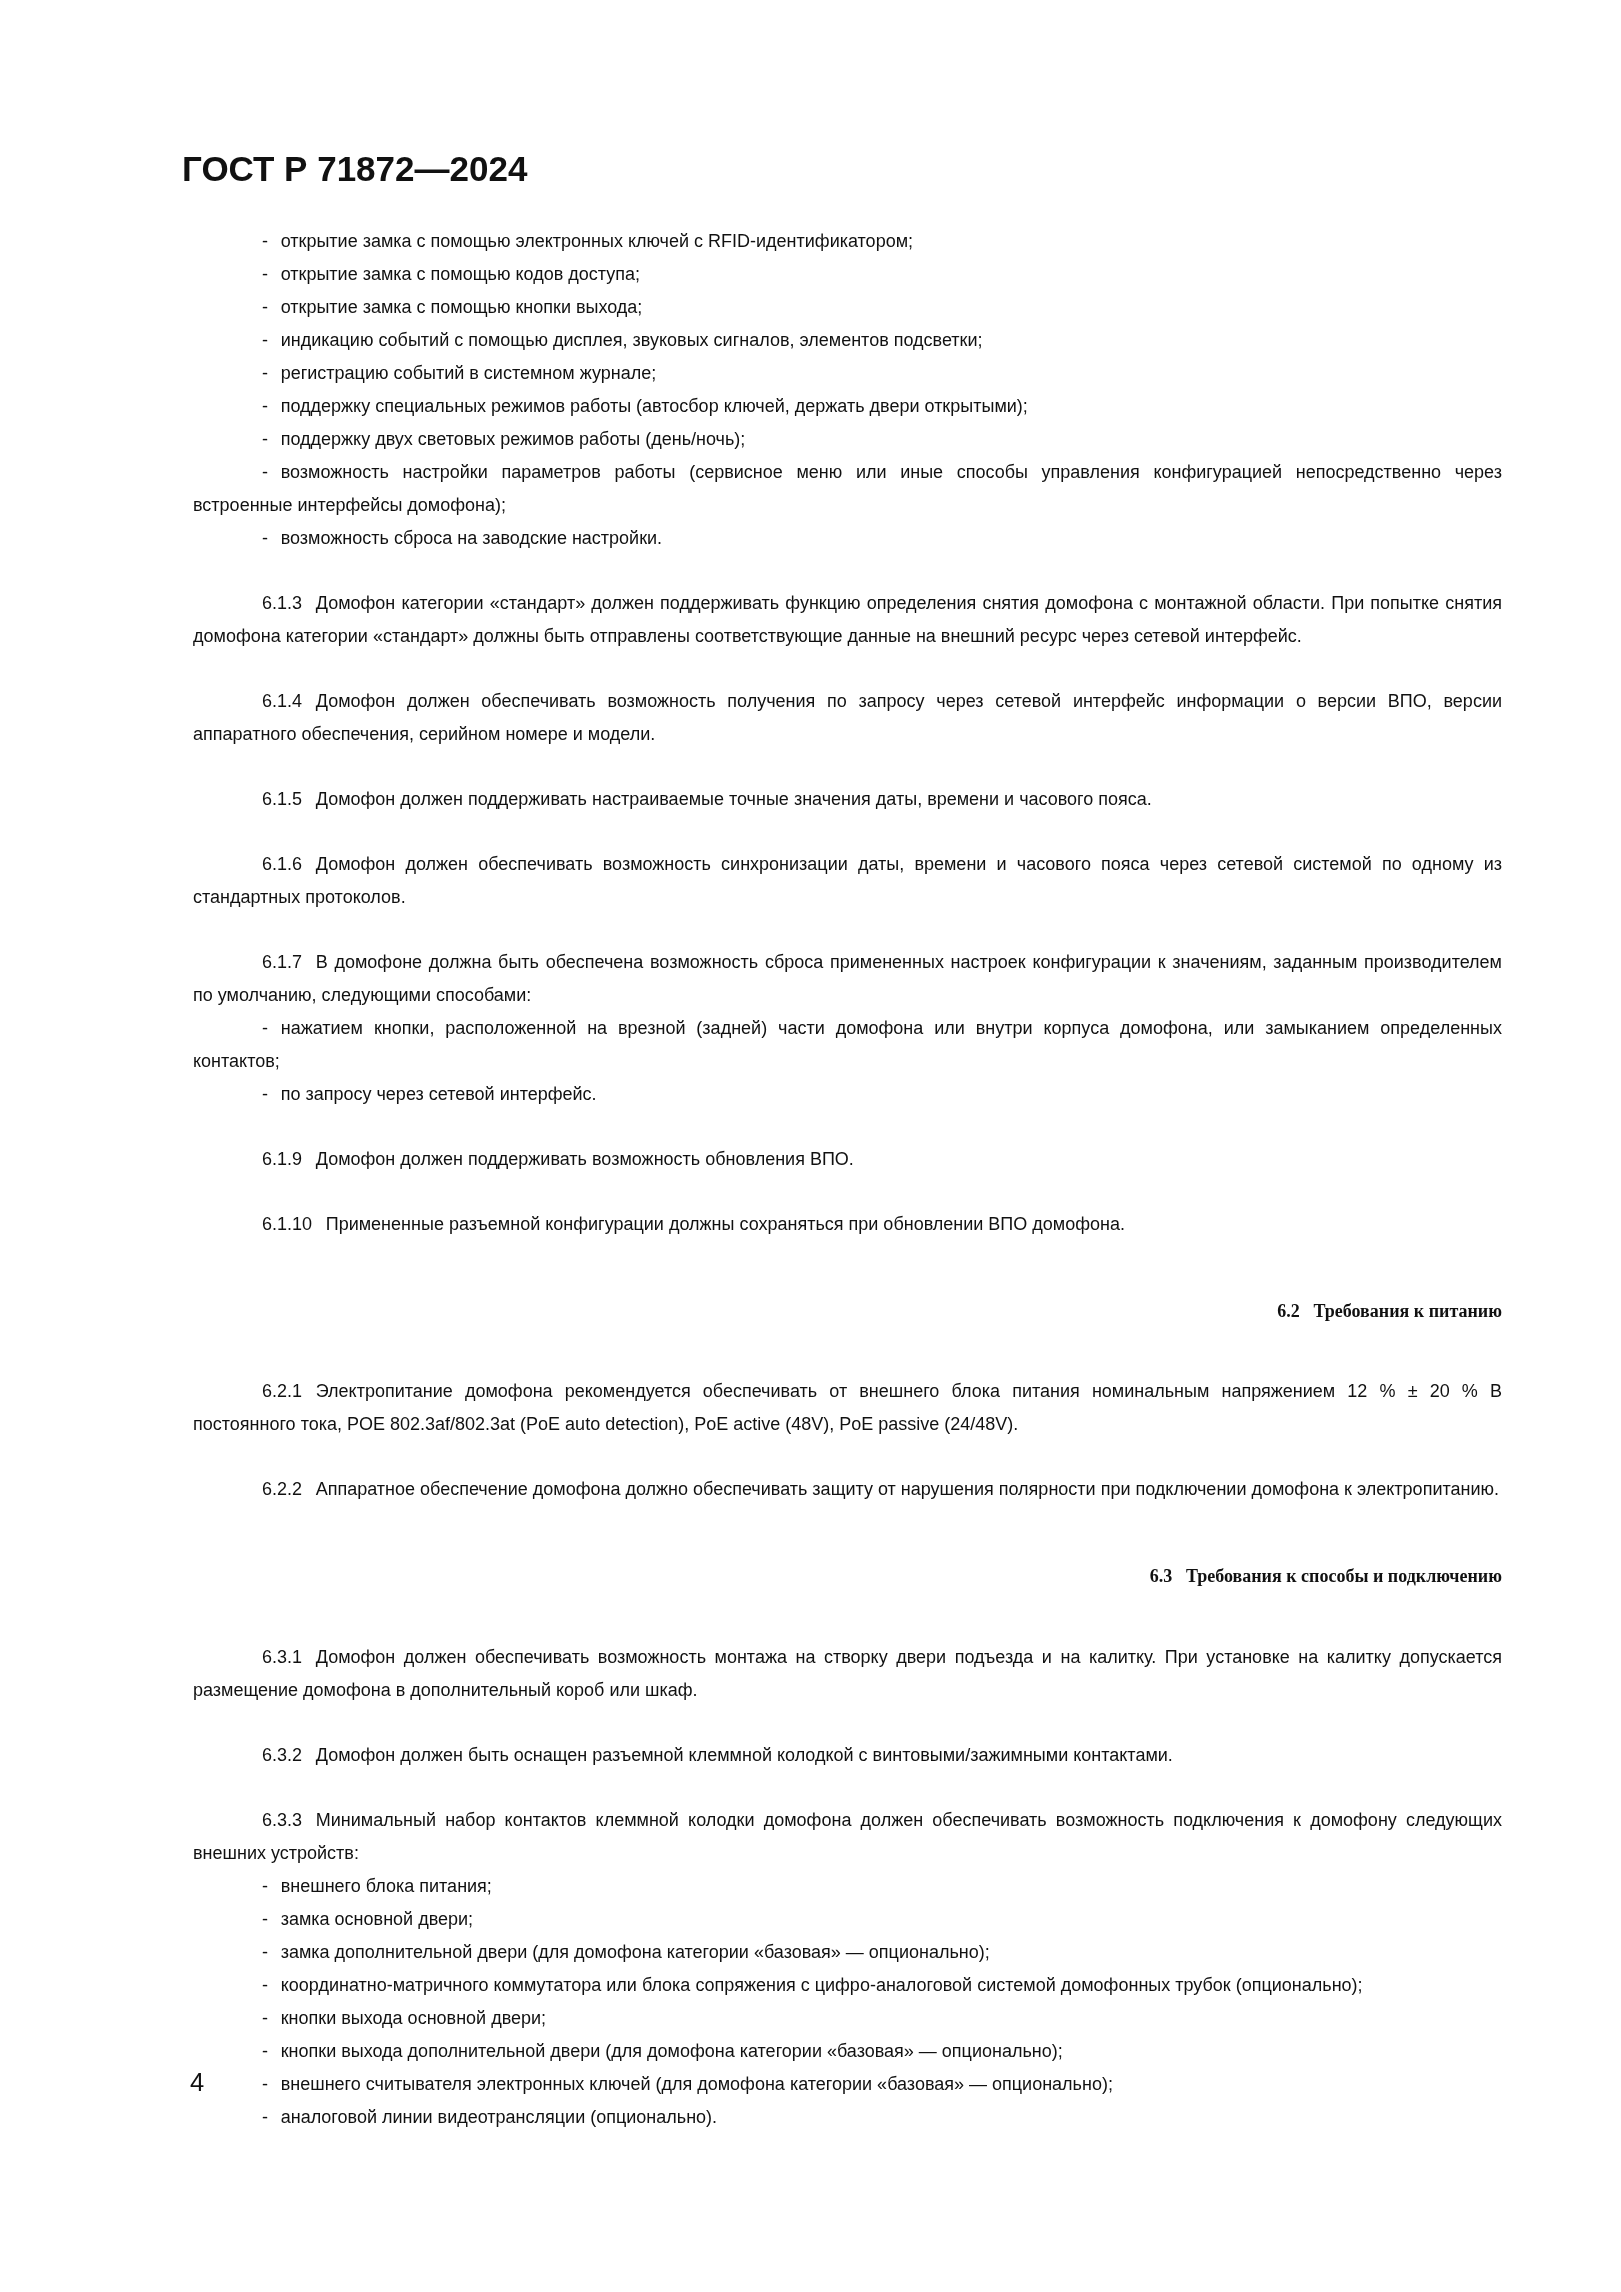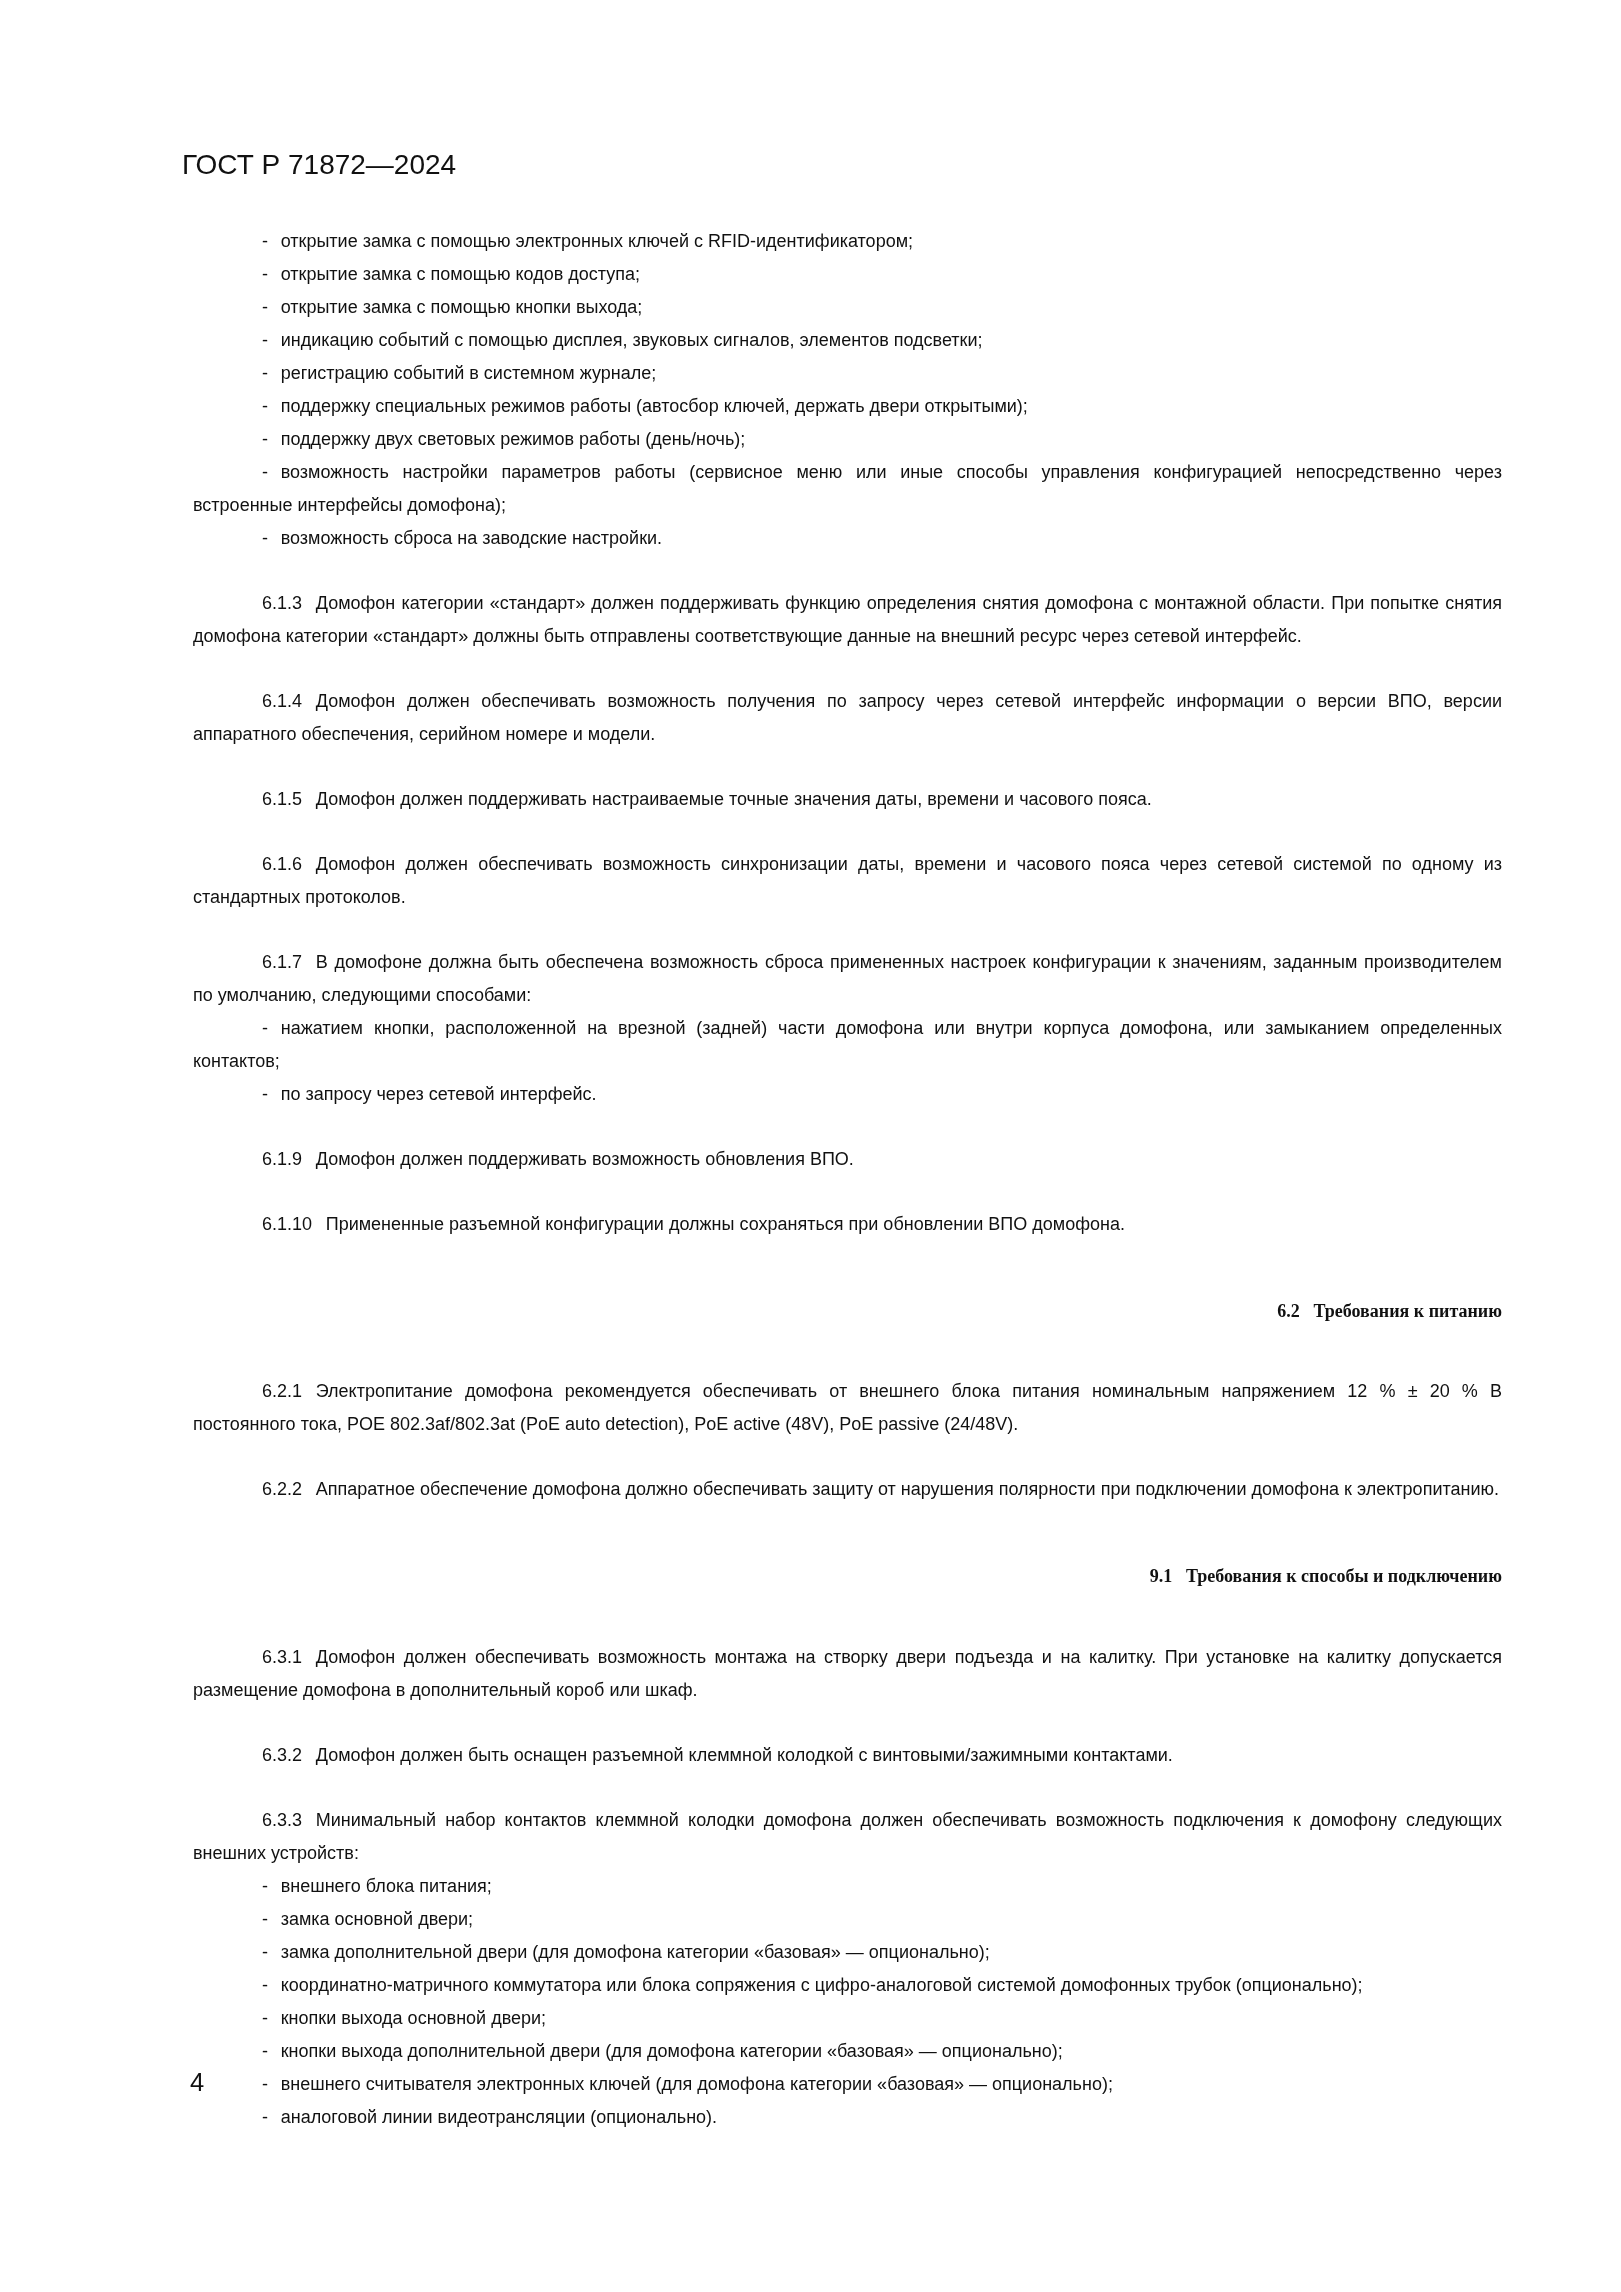--- a/index.html
+++ b/index.html
@@ -13,22 +13,22 @@
     height: 2293px;
     background: #ffffff;
     color: #111111;
     font-family: "Liberation Sans", sans-serif;
     overflow: hidden;
   }
   .doc-header {
     position: absolute;
     left: 182px;
     top: 149px;
-    font-size: 28px;
-    font-weight: 400;
+    font-size: 35px;
+    font-weight: 700;
     white-space: nowrap;
   }
   .doc-body {
     position: absolute;
     left: 193px;
     top: 225px;
     width: 1309px;
     font-size: 18px;
     line-height: 33px;
     text-align: justify;
@@ -85,21 +85,21 @@
       <p class="clause"><span class="num">6.1.5</span><span>Домофон должен поддерживать настраиваемые точные значения даты, времени и часового пояса.</span></p>
       <p class="clause"><span class="num">6.1.6</span><span>Домофон должен обеспечивать возможность синхронизации даты, времени и часового пояса через сетевой системой по одному из стандартных протоколов.</span></p>
       <p class="clause"><span class="num">6.1.7</span><span>В домофоне должна быть обеспечена возможность сброса примененных настроек конфигурации к значениям, заданным производителем по умолчанию, следующими способами:</span></p>
       <p class="list"><span class="marker">-</span><span>нажатием кнопки, расположенной на врезной (задней) части домофона или внутри корпуса домофона, или замыканием определенных контактов;</span></p>
       <p class="list"><span class="marker">-</span><span>по запросу через сетевой интерфейс.</span></p>
       <p class="clause"><span class="num">6.1.9</span><span>Домофон должен поддерживать возможность обновления ВПО.</span></p>
       <p class="clause"><span class="num">6.1.10</span><span>Примененные разъемной конфигурации должны сохраняться при обновлении ВПО домофона.</span></p>
       <p class="heading"><span class="num">6.2</span><span>Требования к питанию</span></p>
       <p class="clause"><span class="num">6.2.1</span><span>Электропитание домофона рекомендуется обеспечивать от внешнего блока питания номинальным напряжением 12 % ± 20 % В постоянного тока, POE 802.3af/802.3at (PoE auto detection), PoE active (48V), PoE passive (24/48V).</span></p>
       <p class="clause"><span class="num">6.2.2</span><span>Аппаратное обеспечение домофона должно обеспечивать защиту от нарушения полярности при подключении домофона к электропитанию.</span></p>
-      <p class="heading"><span class="num">9.1</span><span>Требования к способы и подключению</span></p>
+      <p class="heading"><span class="num">6.3</span><span>Требования к способы и подключению</span></p>
       <p class="clause"><span class="num">6.3.1</span><span>Домофон должен обеспечивать возможность монтажа на створку двери подъезда и на калитку. При установке на калитку допускается размещение домофона в дополнительный короб или шкаф.</span></p>
       <p class="clause"><span class="num">6.3.2</span><span>Домофон должен быть оснащен разъемной клеммной колодкой с винтовыми/зажимными контактами.</span></p>
       <p class="clause"><span class="num">6.3.3</span><span>Минимальный набор контактов клеммной колодки домофона должен обеспечивать возможность подключения к домофону следующих внешних устройств:</span></p>
       <p class="list"><span class="marker">-</span><span>внешнего блока питания;</span></p>
       <p class="list"><span class="marker">-</span><span>замка основной двери;</span></p>
       <p class="list"><span class="marker">-</span><span>замка дополнительной двери (для домофона категории «базовая» — опционально);</span></p>
       <p class="list"><span class="marker">-</span><span>координатно-матричного коммутатора или блока сопряжения с цифро-аналоговой системой домофонных трубок (опционально);</span></p>
       <p class="list"><span class="marker">-</span><span>кнопки выхода основной двери;</span></p>
       <p class="list"><span class="marker">-</span><span>кнопки выхода дополнительной двери (для домофона категории «базовая» — опционально);</span></p>
       <p class="list"><span class="marker">-</span><span>внешнего считывателя электронных ключей (для домофона категории «базовая» — опционально);</span></p>

